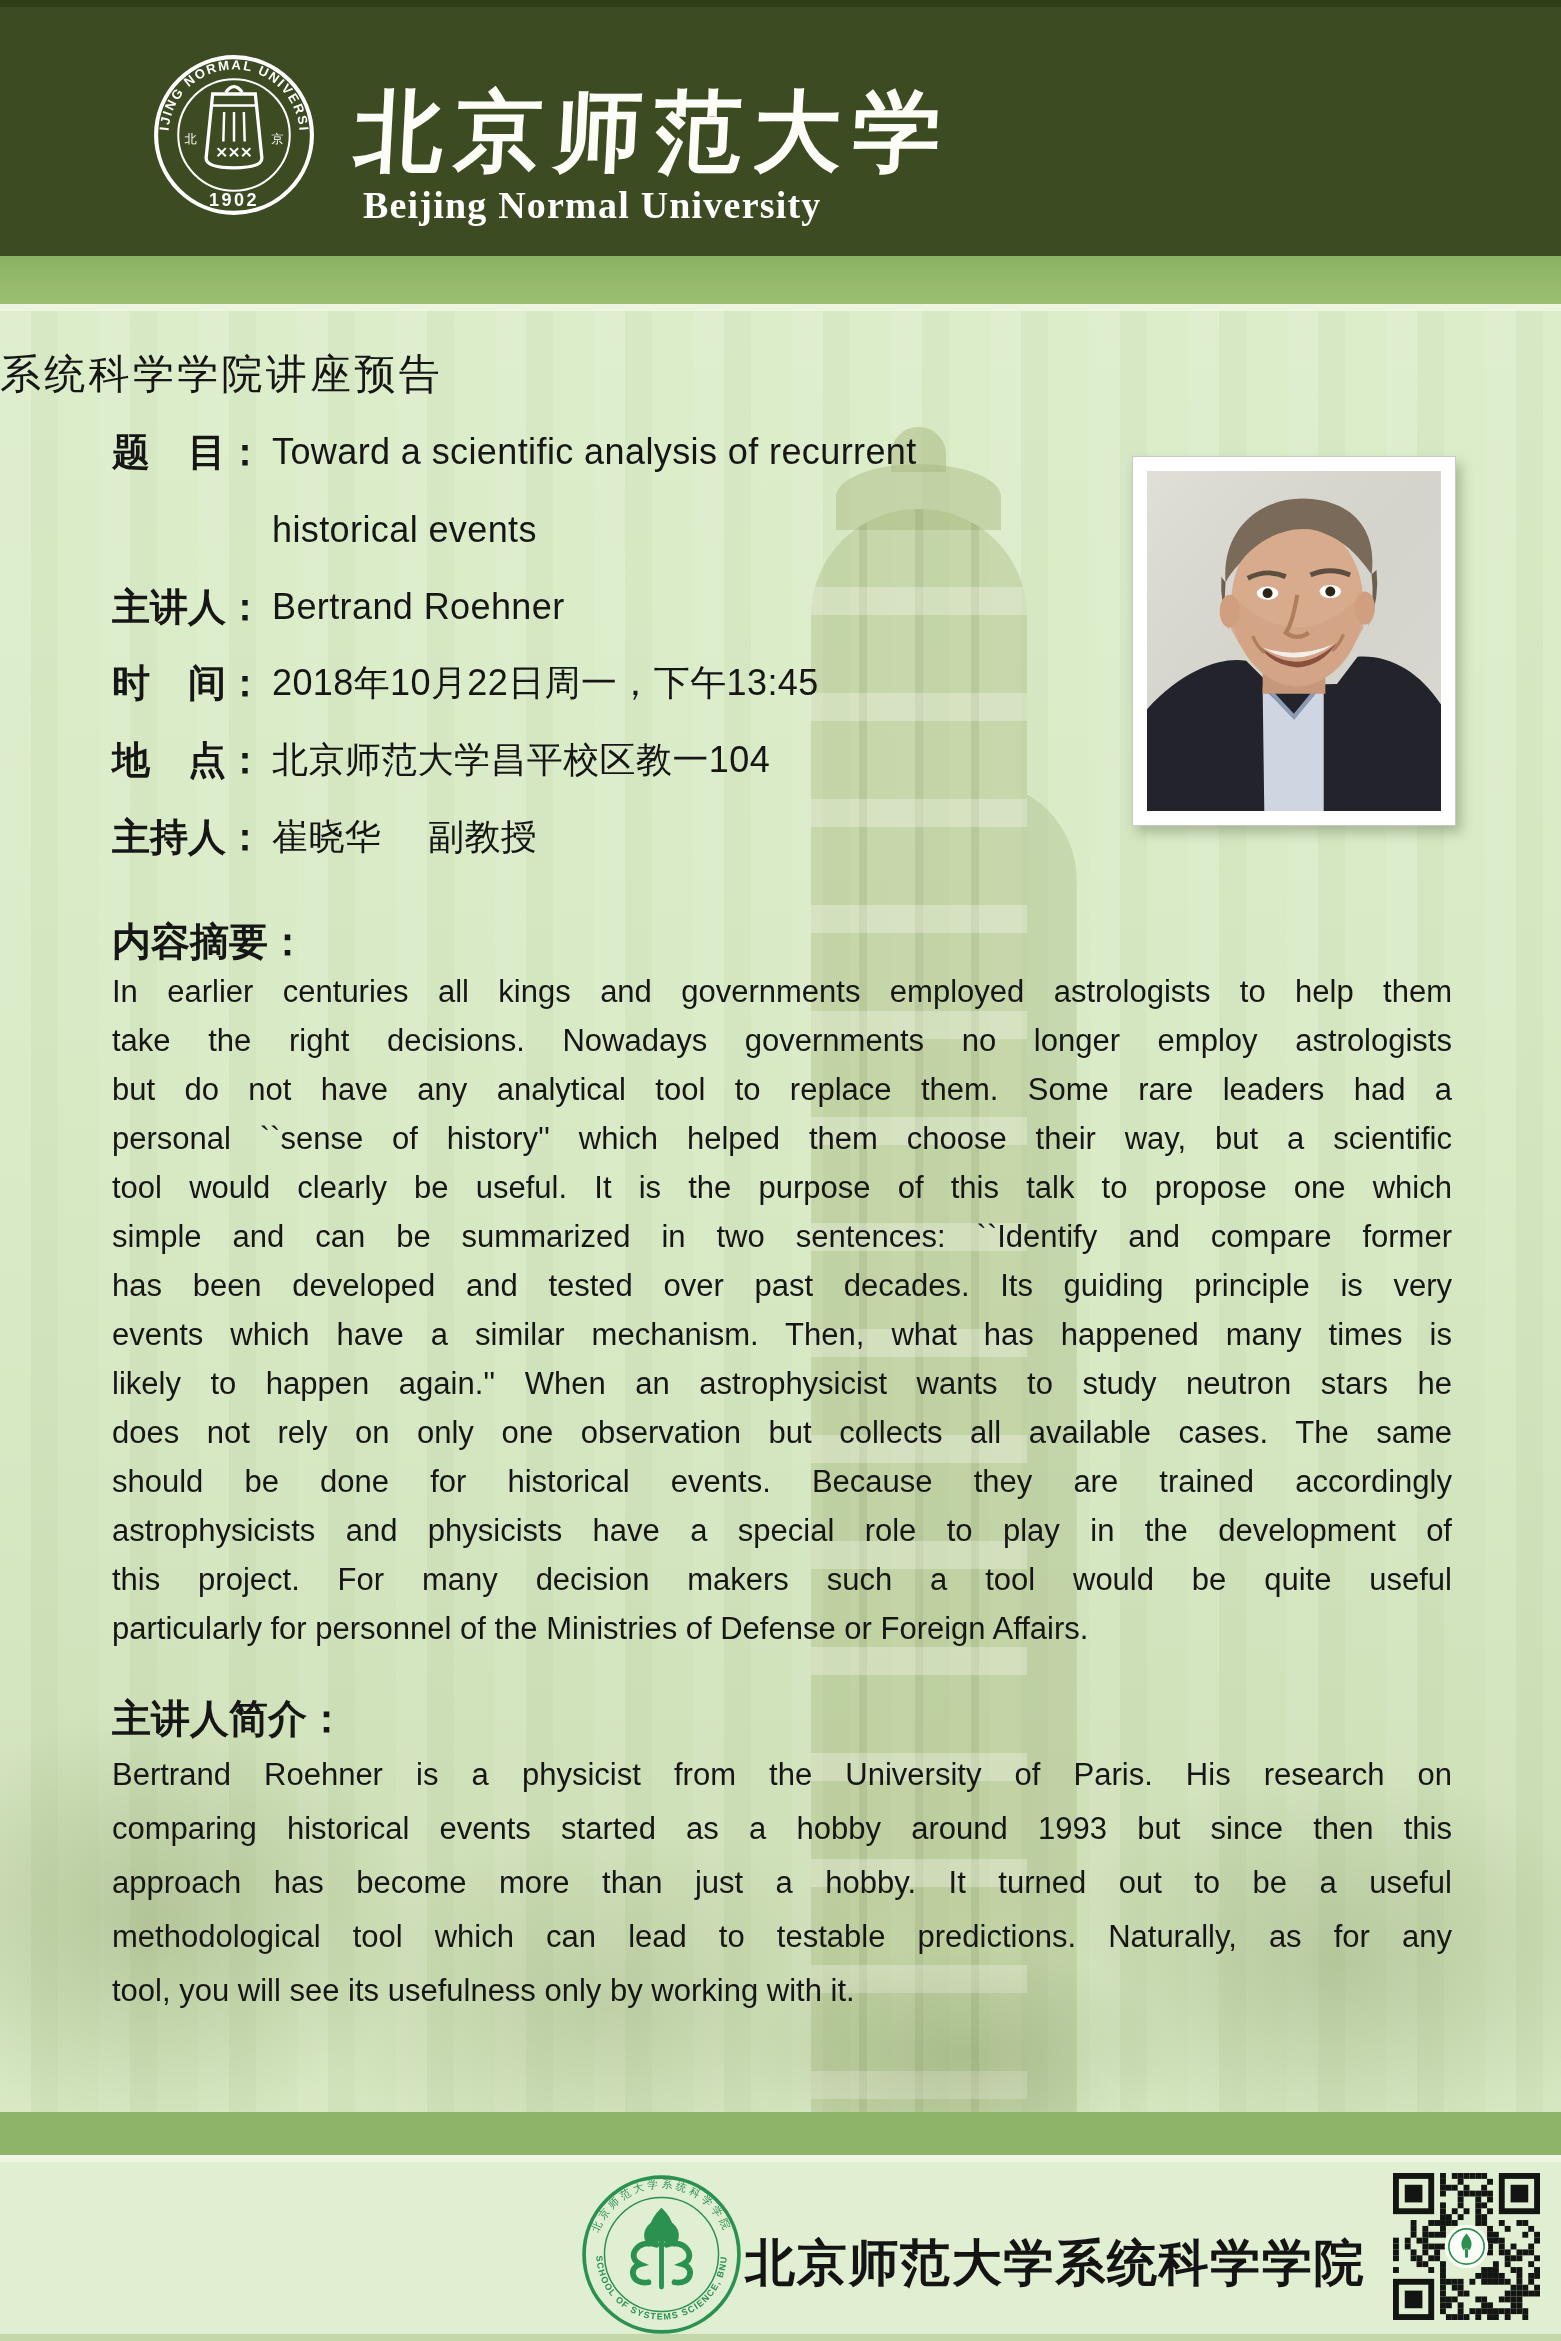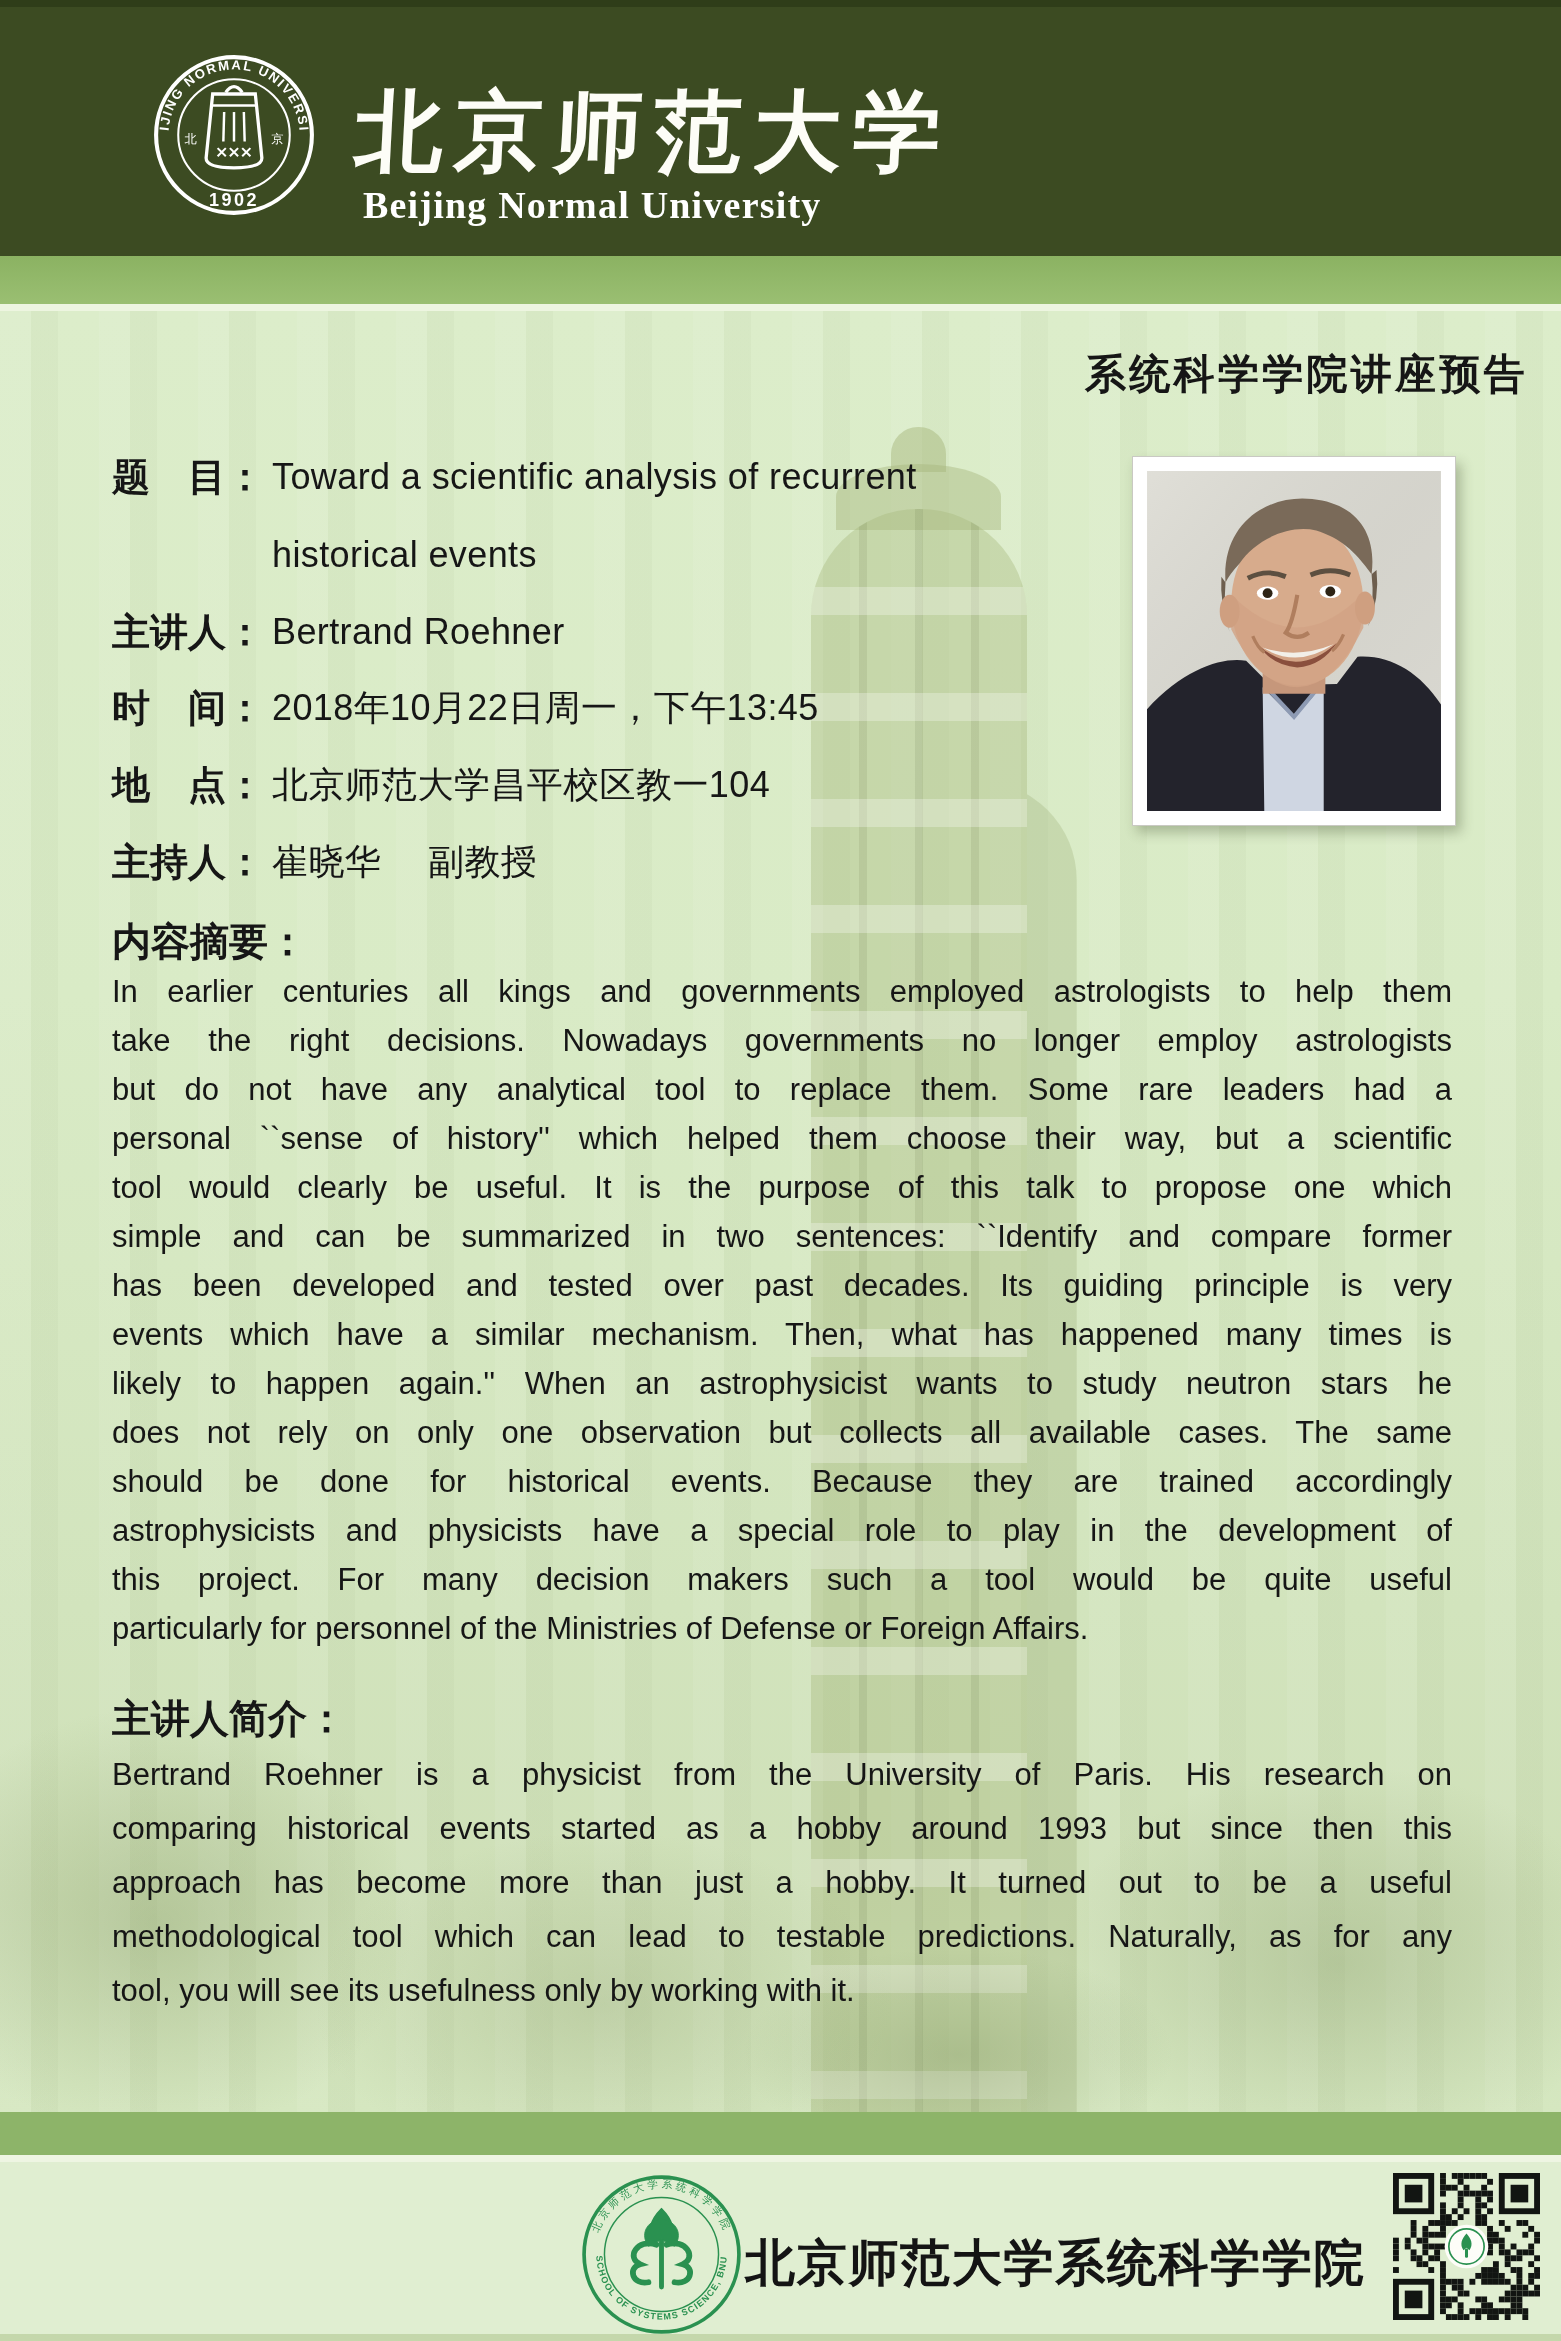--- a/index.html
+++ b/index.html
@@ -32,23 +32,23 @@
          box-shadow:58px 264px 0 -8.3px rgba(150,168,112,.28);}
   .tower .bands{position:absolute;inset:0;border-radius:inherit;
          background:repeating-linear-gradient(180deg,transparent 0 78px,rgba(255,255,255,.28) 78px 106px),
                     repeating-linear-gradient(90deg,transparent 0 48px,rgba(90,105,60,.12) 48px 56px);}
   .tower-cap{position:absolute;left:836px;top:153px;width:165px;height:66px;
              background:rgba(168,184,126,.46);border-radius:50% 50% 0 0;}
   .tower-knob{position:absolute;left:891px;top:116px;width:55px;height:45px;
               background:rgba(168,184,126,.5);border-radius:27px 27px 0 0;}
   .blob{position:absolute;border-radius:50%;}
   
-  .title{position:absolute;left:0;right:33px;top:347px;text-align:right;
-         font-size:41px;font-weight:700;letter-spacing:3.3px;}
-  .row{position:absolute;left:112px;height:50px;line-height:50px;white-space:nowrap;margin-top:25px;}
+  .title{position:absolute;left:0;right:33px;top:347px;text-align:left;
+         font-size:41px;font-weight:400;letter-spacing:3.3px;}
+  .row{position:absolute;left:112px;height:50px;line-height:50px;white-space:nowrap;}
   .row .lbl{font-size:38px;font-weight:700;}
   .row .val{position:absolute;left:160px;top:0;font-size:36px;font-weight:400;letter-spacing:0.4px;}
   .sec-head{position:absolute;left:112px;font-size:39px;font-weight:700;}
   .para{position:absolute;left:112px;width:1340px;font-size:31px;}
   .para .jline{height:49px;line-height:49px;text-align:justify;text-align-last:justify;white-space:normal;}
   .para.bio .jline{height:54px;line-height:54px;}
   .para .jline.last{text-align-last:left;}
   
   .photo{position:absolute;left:1132px;top:456px;width:322px;height:368px;background:#ffffff;
          border:0.8px solid #c9c9c3;box-shadow:5px 6.6px 11.6px rgba(60,70,40,.32);}

